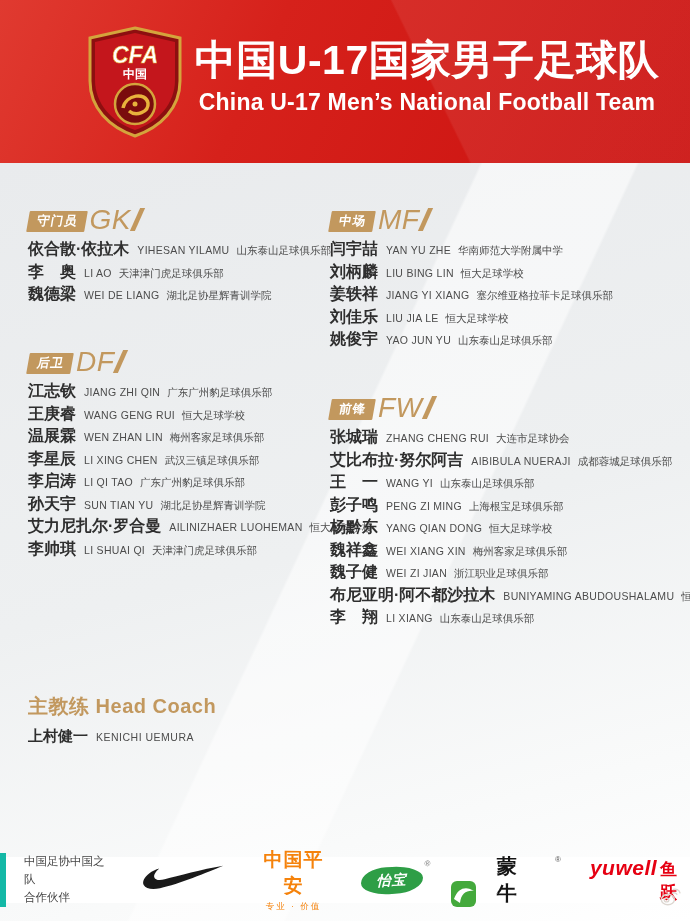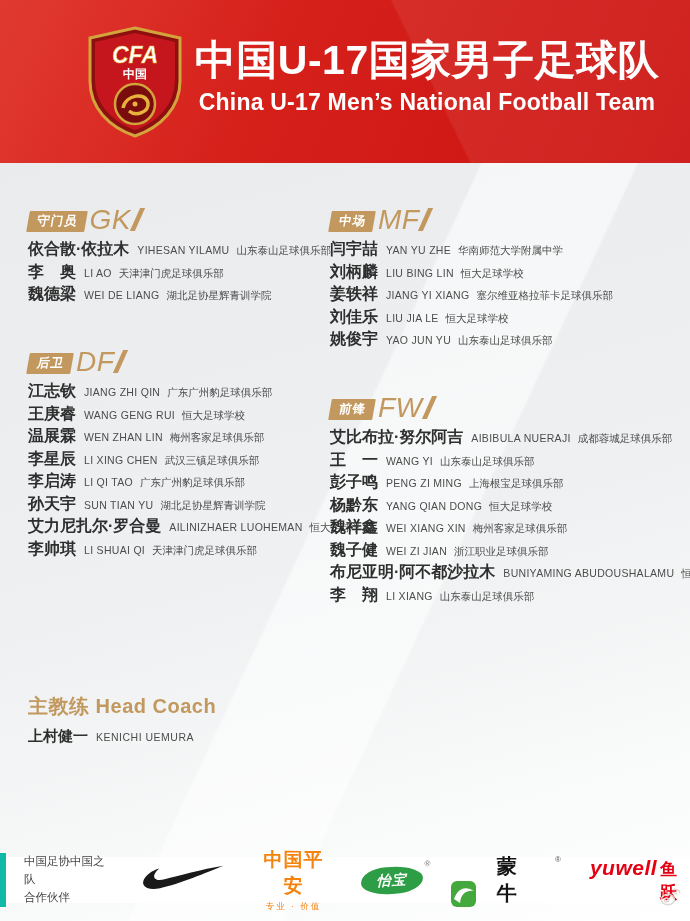--- a/index.html
+++ b/index.html
@@ -203,20 +203,25 @@
         </div>
       </section>
 
       <section class="gap-fw">
         <div class="sec-header">
           <span class="sec-badge">前锋</span>
           <span class="sec-letters">FW</span>
           <span class="sec-slash"></span>
         </div>
         <div class="player-row">
+          <span class="p-name">张城瑞</span>
+          <span class="p-pinyin">ZHANG CHENG RUI</span>
+          <span class="p-club">大连市足球协会</span>
+        </div>
+        <div class="player-row">
           <span class="p-name">艾比布拉·努尔阿吉</span>
           <span class="p-pinyin">AIBIBULA NUERAJI</span>
           <span class="p-club">成都蓉城足球俱乐部</span>
         </div>
         <div class="player-row">
           <span class="p-name">王　一</span>
           <span class="p-pinyin">WANG YI</span>
           <span class="p-club">山东泰山足球俱乐部</span>
         </div>
         <div class="player-row">

